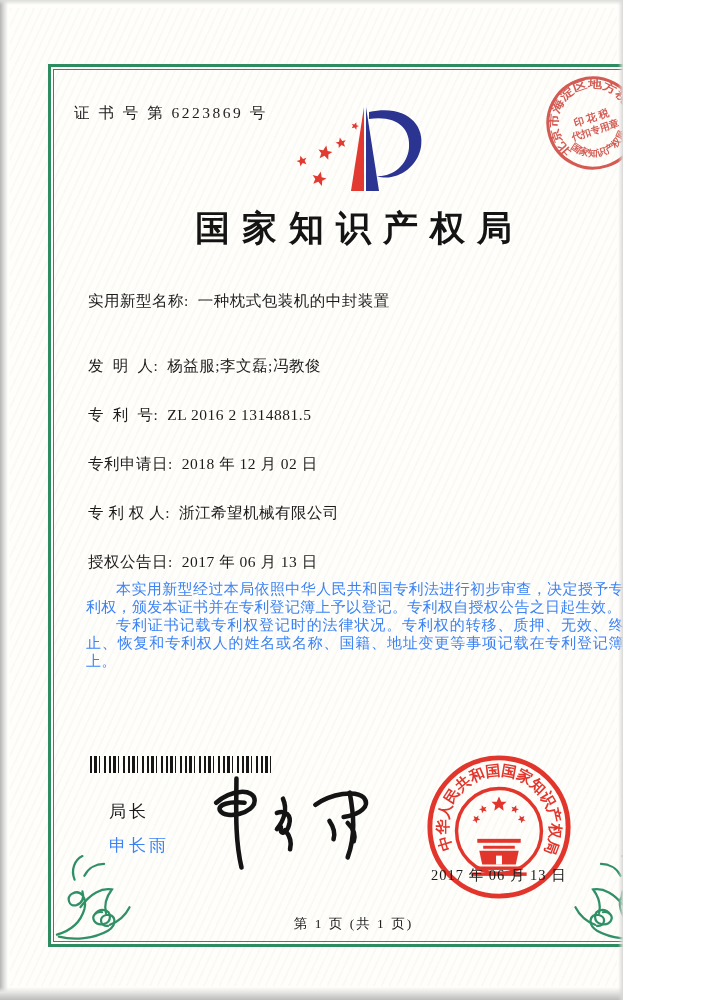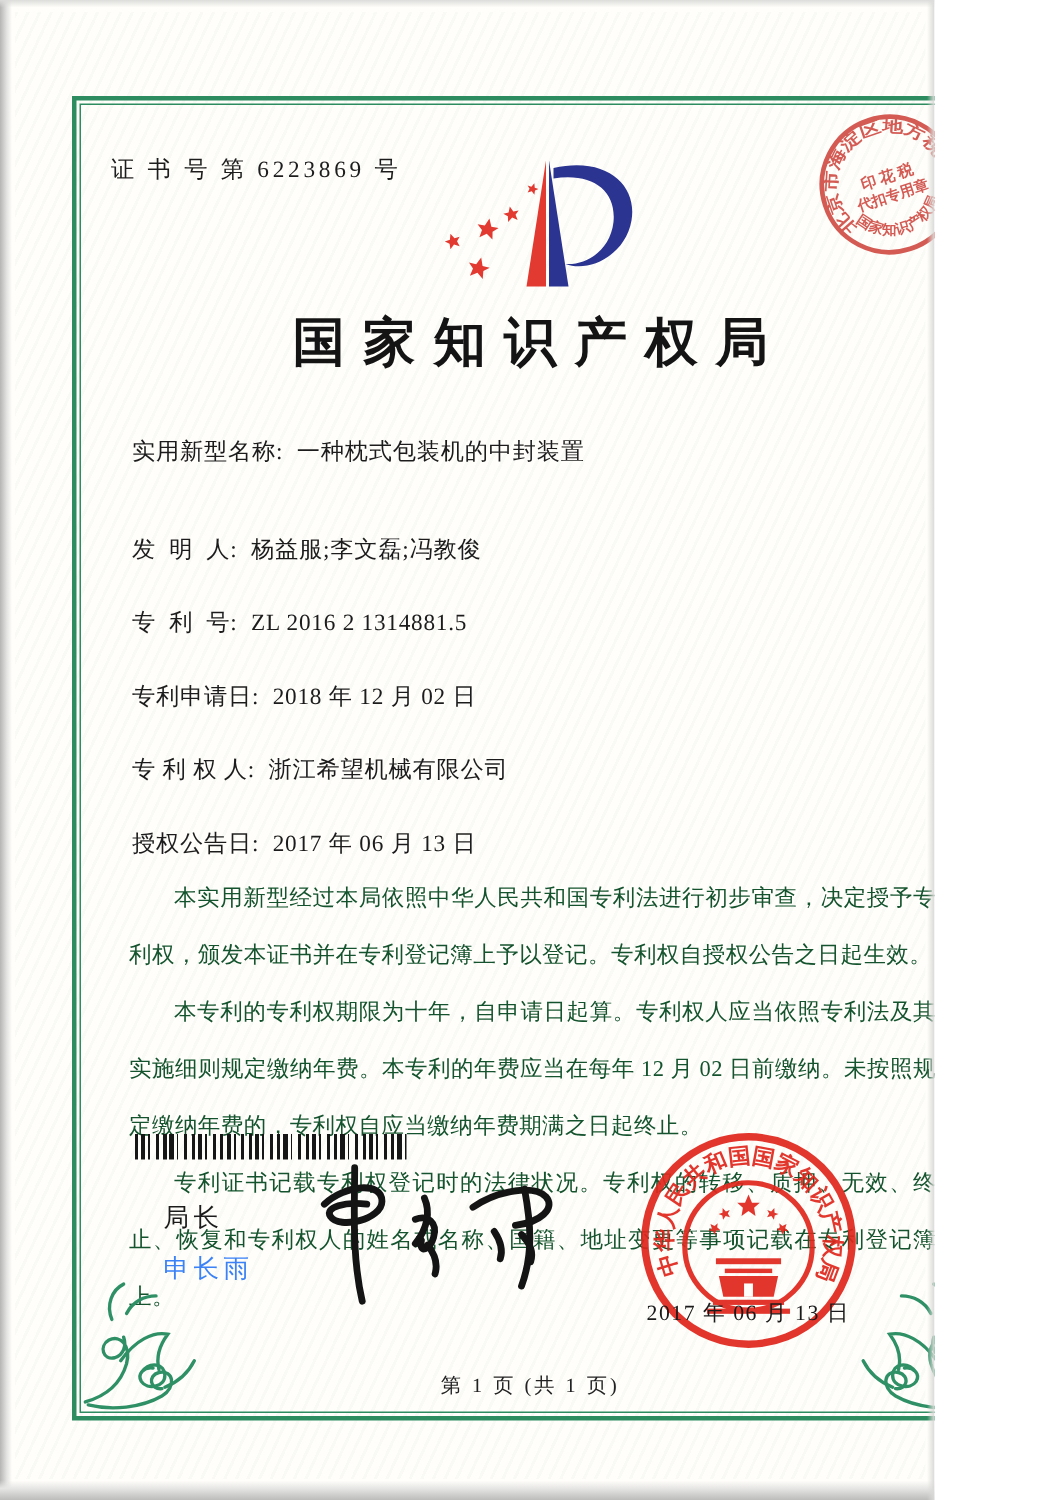--- a/index.html
+++ b/index.html
@@ -35,21 +35,21 @@
   .doc-title { position:absolute; left:0; top:205px; width:707px; text-align:center;
     font-size:35px; font-weight:600; color:#141414; letter-spacing:12px; text-indent:12px; }
 
   .field { position:absolute; left:88px; font-size:15.5px; color:#1c1c1c; white-space:pre; }
   .field .lbl { letter-spacing:0.5px; }
   .field .val { margin-left:9px; letter-spacing:0.5px; }
   .f0 { top:291px; } .f1 { top:356px; } .f2 { top:405px; }
   .f3 { top:454px; } .f4 { top:503px; } .f5 { top:552px; }
 
   .body-text { position:absolute; left:86px; top:580px; width:538px; font-size:15px;
-    line-height:38px; color:#14532d; text-align:justify; }
+    line-height:18px; color:#3b82f6; text-align:justify; }
   .body-text p { text-indent:2em; letter-spacing:0.3px; }
 
   .barcode { position:absolute; left:90px; top:756px; width:181px; height:17px;
     background:
       repeating-linear-gradient(90deg,#161616 0 2px,rgba(0,0,0,0) 2px 4px,#161616 4px 7px,rgba(0,0,0,0) 7px 9px,#161616 9px 10px,rgba(0,0,0,0) 10px 14px,#161616 14px 16px,rgba(0,0,0,0) 16px 19px); }
 
   .signer-title { position:absolute; left:109px; top:800px; font-size:17px; color:#1b1b1b; letter-spacing:3px; }
   .signer-name  { position:absolute; left:109px; top:834px; font-size:17px; color:#3b82f6; letter-spacing:3px; }
   .signature { position:absolute; left:196px; top:774px; width:182px; height:98px; z-index:2; }
 
@@ -102,21 +102,20 @@
 
   <div class="field f0"><span class="lbl">实用新型名称:</span><span class="val">一种枕式包装机的中封装置</span></div>
   <div class="field f1"><span class="lbl">发  明  人:</span><span class="val">杨益服;李文磊;冯教俊</span></div>
   <div class="field f2"><span class="lbl">专  利  号:</span><span class="val">ZL 2016 2 1314881.5</span></div>
   <div class="field f3"><span class="lbl">专利申请日:</span><span class="val">2018 年 12 月 02 日</span></div>
   <div class="field f4"><span class="lbl">专 利 权 人:</span><span class="val">浙江希望机械有限公司</span></div>
   <div class="field f5"><span class="lbl">授权公告日:</span><span class="val">2017 年 06 月 13 日</span></div>
 
   <div class="body-text">
     <p>本实用新型经过本局依照中华人民共和国专利法进行初步审查，决定授予专利权，颁发本证书并在专利登记簿上予以登记。专利权自授权公告之日起生效。</p>
-    <p>本专利的专利权期限为十年，自申请日起算。专利权人应当依照专利法及其实施细则规定缴纳年费。本专利的年费应当在每年 12 月 02 日前缴纳。未按照规定缴纳年费的，专利权自应当缴纳年费期满之日起终止。</p>
     <p>专利证书记载专利权登记时的法律状况。专利权的转移、质押、无效、终止、恢复和专利权人的姓名或名称、国籍、地址变更等事项记载在专利登记簿上。</p>
   </div>
 
   <div class="barcode"></div>
 
   <div class="signer-title">局长</div>
   <div class="signer-name">申长雨</div>
 
   <svg class="signature" viewBox="0 0 180 96" fill="none" stroke="#141414" stroke-width="4.5" stroke-linecap="round" stroke-linejoin="round">
     <path d="M20,28 C34,15 58,13 58,26 C58,38 30,45 24,36 C20,30 34,26 48,28"></path>

